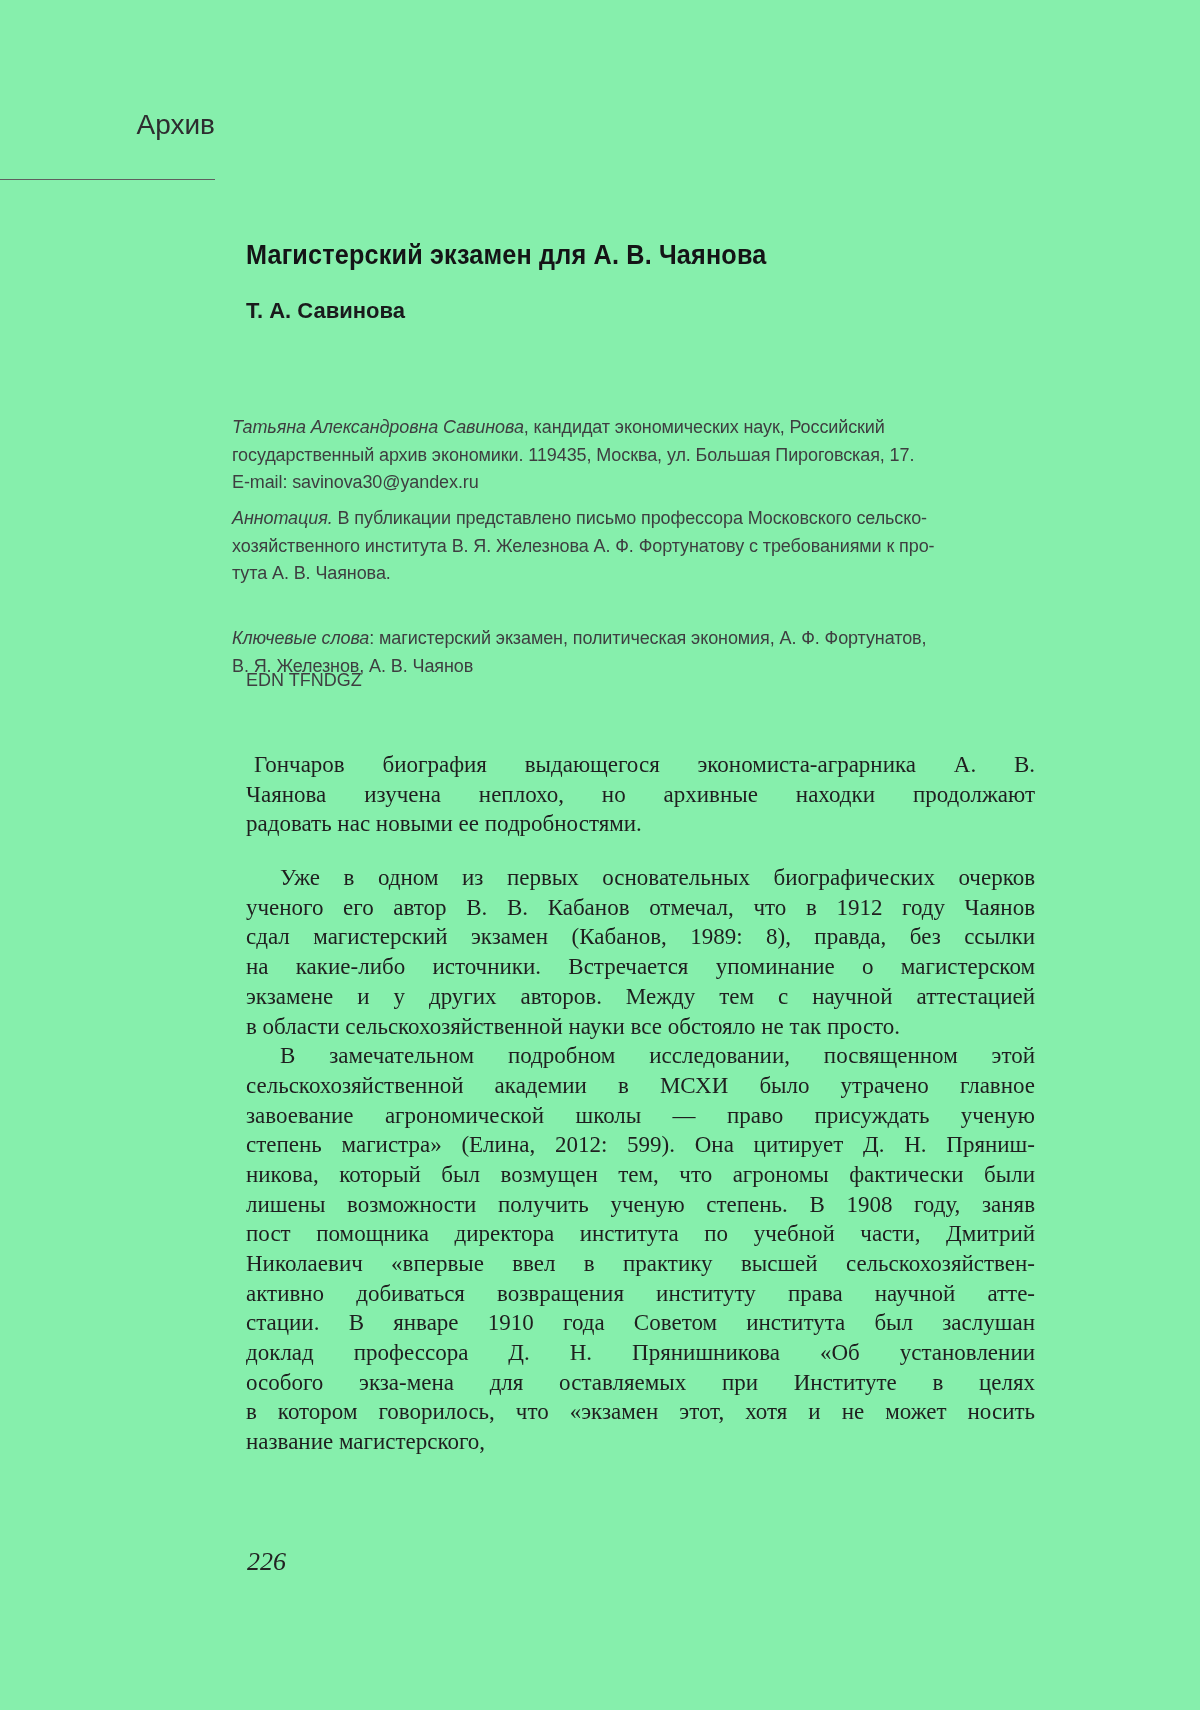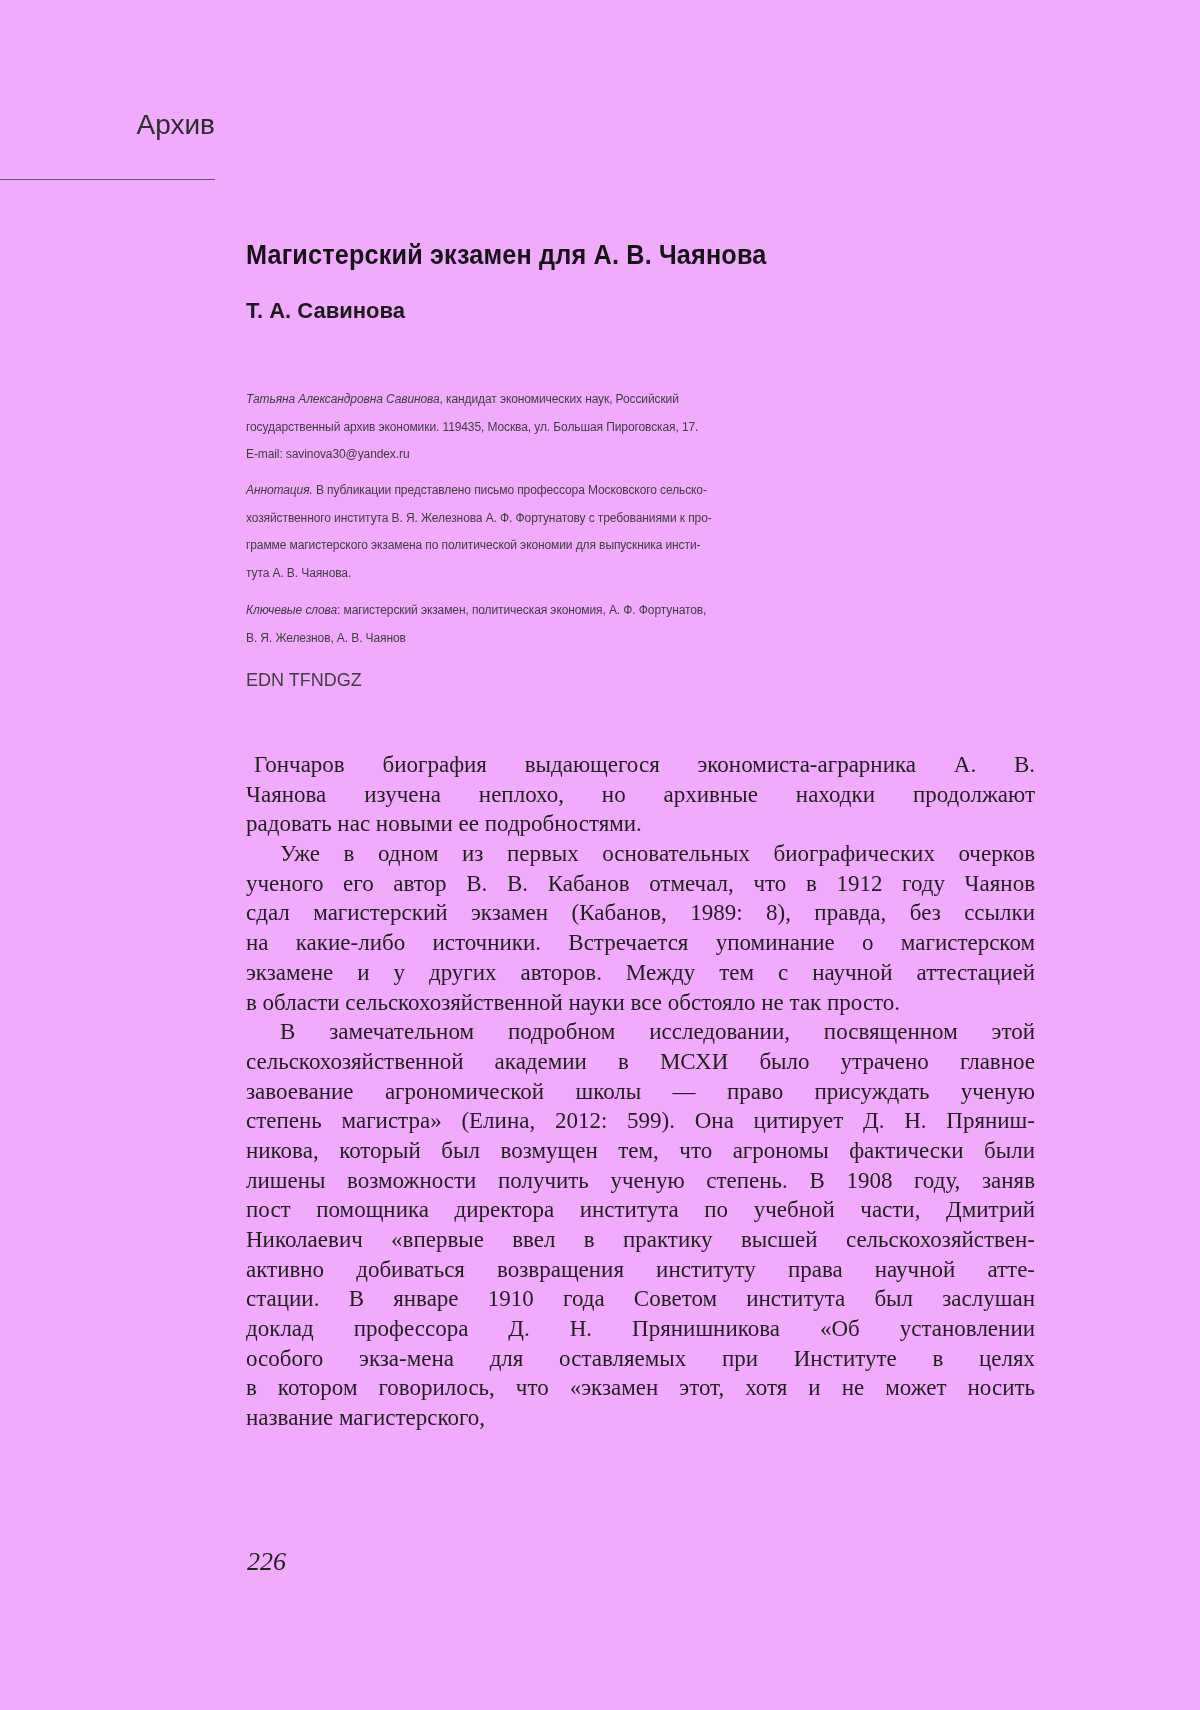--- a/index.html
+++ b/index.html
@@ -1,19 +1,19 @@
 <!DOCTYPE html>
 <html lang="ru"><head>
 <meta charset="utf-8">
 <style>
   html,body{margin:0;padding:0;background:#ffffff;}
   .page{
     position:relative;
     width:1200px;height:1710px;
-    background:#f0abfc;
+    background:#86efac;
     overflow:hidden;
     font-family:"Liberation Sans", sans-serif;
   }
   
   .sec-label{
     position:absolute;left:0;top:109px;width:215px;
     text-align:right;
     font-size:28px;line-height:32px;
     color:#2d2d2f;
   }
@@ -29,23 +29,23 @@
     white-space:nowrap;
     transform:scaleX(.9);transform-origin:0 50%;
   }
   .author{
     position:absolute;left:246px;top:298px;
     font-size:22px;font-weight:bold;line-height:26px;
     color:#1a1a1c;white-space:nowrap;
   }
   
   .meta{
-    position:absolute;left:246px;width:800px;
-    font-size:12px;line-height:27.5px;
-    letter-spacing:-.1px;color:#3e3e40;
+    position:absolute;left:232px;width:800px;
+    font-size:18px;line-height:27.5px;
+    letter-spacing:-.1px;color:#3e3e40;margin-top:28px;
   }
   .meta .mline{white-space:nowrap;}
   .meta .it{font-style:italic;}
   .aff{top:386px;}
   .abs{top:477px;}
   .kw{top:597px;}
   .edn{
     position:absolute;left:246px;top:667px;
     font-size:18px;line-height:27.5px;color:#3e3e40;
   }
@@ -86,36 +86,35 @@
 
   <div class="meta aff">
       <div class="mline"><span class="it">Татьяна Александровна Савинова</span><span>, кандидат экономических наук, Российский</span></div>
       <div class="mline"><span>государственный архив экономики. 119435, Москва, ул. Большая Пироговская, 17.</span></div>
       <div class="mline"><span>E-mail: savinova30@yandex.ru</span></div>
     </div>
 
   <div class="meta abs">
       <div class="mline"><span class="it">Аннотация.</span><span> В публикации представлено письмо профессора Московского сельско-</span></div>
       <div class="mline"><span>хозяйственного института В. Я. Железнова А. Ф. Фортунатову с требованиями к про-</span></div>
-      <div class="mline"><span>грамме магистерского экзамена по политической экономии для выпускника инсти-</span></div>
       <div class="mline"><span>тута А. В. Чаянова.</span></div>
     </div>
 
   <div class="meta kw">
       <div class="mline"><span class="it">Ключевые слова</span><span>: магистерский экзамен, политическая экономия, А. Ф. Фортунатов,</span></div>
       <div class="mline"><span>В. Я. Железнов, А. В. Чаянов</span></div>
     </div>
 
   <div class="edn">EDN TFNDGZ</div>
 
   <div class="body-text">
       <div class="bline" style="text-indent: 8px;">Гончаров биография выдающегося экономиста-аграрника А. В.</div>
       <div class="bline">Чаянова изучена неплохо, но архивные находки продолжают</div>
       <div class="bline last">радовать нас новыми ее подробностями.</div>
-      <div class="bline" style="text-indent: 34px;">Уже в одном из первых основательных биографических очерков</div>
+      <div class="bline" style="text-indent: 34px; margin-top: 24px;">Уже в одном из первых основательных биографических очерков</div>
       <div class="bline">ученого его автор В. В. Кабанов отмечал, что в 1912 году Чаянов</div>
       <div class="bline">сдал магистерский экзамен (Кабанов, 1989: 8), правда, без ссылки</div>
       <div class="bline">на какие-либо источники. Встречается упоминание о магистерском</div>
       <div class="bline">экзамене и у других авторов. Между тем с научной аттестацией</div>
       <div class="bline last">в области сельскохозяйственной науки все обстояло не так просто.</div>
       <div class="bline" style="text-indent: 34px;">В замечательном подробном исследовании, посвященном этой</div>
       <div class="bline">сельскохозяйственной академии в МСХИ было утрачено главное</div>
       <div class="bline">завоевание агрономической школы — право присуждать ученую</div>
       <div class="bline">степень магистра» (Елина, 2012: 599). Она цитирует Д. Н. Пряниш-</div>
       <div class="bline">никова, который был возмущен тем, что агрономы фактически были</div>

